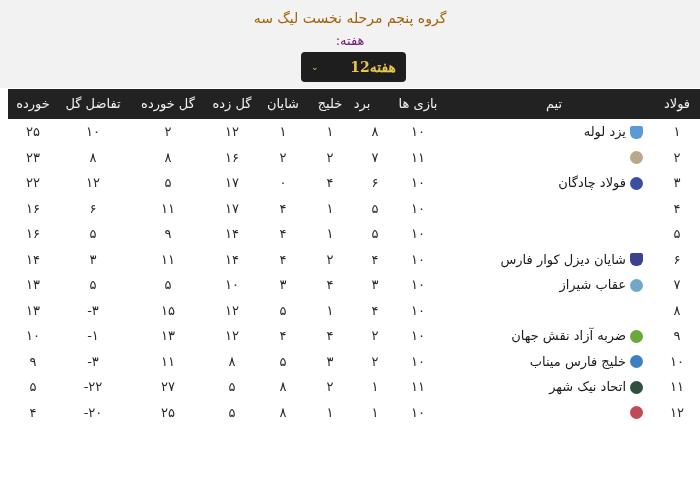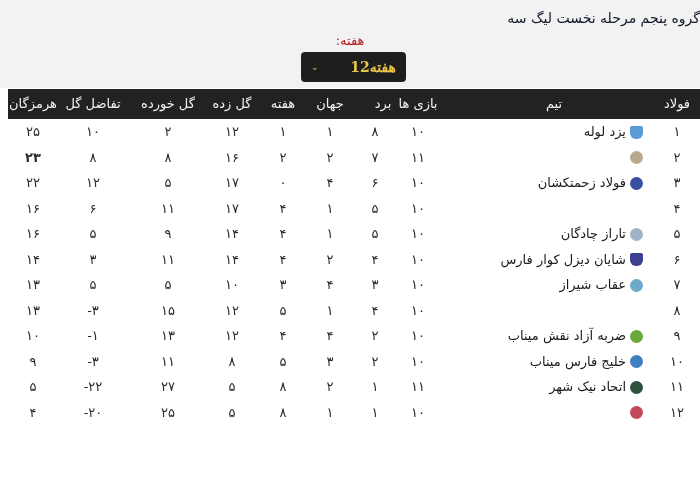--- a/index.html
+++ b/index.html
@@ -9,26 +9,26 @@
     font-family: "DejaVu Sans", sans-serif;
     color: #222;
     position: relative;
   }
   .top {
     position: absolute; left: 0; top: 0; width: 700px; height: 88px;
     background: #f2f2f2;
   }
   .title {
     position: absolute; left: 0; width: 700px; top: 10px;
-    font-size: 14px; color: #0f172a;
+    text-align: center; font-size: 14px; color: #a16207;
     direction: rtl;
   }
   .week-label {
     position: absolute; left: 0; width: 700px; top: 33px;
-    text-align: center; font-size: 13px; color: #b91c1c; direction: rtl;
+    text-align: center; font-size: 13px; color: #701a75; direction: rtl;
   }
   .week-select {
     position: absolute; left: 301px; top: 52px; width: 105px; height: 30px;
     background: #1e1e1e; border-radius: 4px;
     display: flex; align-items: center; justify-content: space-between;
     padding: 0 10px; box-sizing: border-box; cursor: pointer;
   }
   .week-select .chev { color: #e0c04a; font-size: 9px; }
   .week-select .val {
     color: #e9c64a; font-size: 14px; font-weight: bold;
@@ -71,27 +71,27 @@
 <div class="week-label">هفته:</div>
 <div class="week-select">
   <span class="chev">⌄</span>
   <span class="val">هفته12</span>
 </div>
 
 <div class="thead">
   <span class="th" style="left:669px">فولاد</span>
   <span class="th" style="left:546px">تیم</span>
   <span class="th" style="left:410px">بازی ها</span>
-  <span class="th" style="left:375px">برد</span>
-  <span class="th" style="left:322px">جهان</span>
-  <span class="th" style="left:275px">هفته</span>
+  <span class="th" style="left:354px">برد</span>
+  <span class="th" style="left:322px">خلیج</span>
+  <span class="th" style="left:275px">شایان</span>
   <span class="th" style="left:224px">گل زده</span>
   <span class="th" style="left:85px">تفاضل گل</span>
   <span class="th" style="left:160px">گل خورده</span>
-  <span class="th" style="left:25px">هرمزگان</span>
+  <span class="th" style="left:25px">خورده</span>
 </div>
 
 <div id="tbody">
     <div class="row" style="top: 119px;">
       <span class="cell" style="left: 669px;">۱</span>
       <span class="cell" style="left: 410px;">۱۰</span>
       <span class="cell" style="left: 367px;">۸</span>
       <span class="cell" style="left: 322px;">۱</span>
       <span class="cell" style="left: 275px;">۱</span>
       <span class="cell" style="left: 224px;">۱۲</span>
@@ -105,38 +105,38 @@
     </div>
     <div class="row" style="top: 144.5px;">
       <span class="cell" style="left: 669px;">۲</span>
       <span class="cell" style="left: 410px;">۱۱</span>
       <span class="cell" style="left: 367px;">۷</span>
       <span class="cell" style="left: 322px;">۲</span>
       <span class="cell" style="left: 275px;">۲</span>
       <span class="cell" style="left: 224px;">۱۶</span>
       <span class="cell" style="left: 160px;">۸</span>
       <span class="cell" style="left: 85px;">۸</span>
-      <span class="cell" style="left: 25px; font-weight: bold;">۲۳</span>
+      <span class="cell" style="left: 25px;">۲۳</span>
       <span class="team">
         <span class="logo" style="background: rgb(184, 169, 138);"></span>
       </span>
     </div>
     <div class="row" style="top: 170px;">
       <span class="cell" style="left: 669px;">۳</span>
       <span class="cell" style="left: 410px;">۱۰</span>
       <span class="cell" style="left: 367px;">۶</span>
       <span class="cell" style="left: 322px;">۴</span>
       <span class="cell" style="left: 275px;">۰</span>
       <span class="cell" style="left: 224px;">۱۷</span>
       <span class="cell" style="left: 160px;">۵</span>
       <span class="cell" style="left: 85px;">۱۲</span>
       <span class="cell" style="left: 25px;">۲۲</span>
       <span class="team">
         <span class="logo" style="background: rgb(59, 79, 160);"></span>
-        <span>فولاد زحمتکشان</span>
+        <span>فولاد چادگان</span>
       </span>
     </div>
     <div class="row" style="top: 195.5px;">
       <span class="cell" style="left: 669px;">۴</span>
       <span class="cell" style="left: 410px;">۱۰</span>
       <span class="cell" style="left: 367px;">۵</span>
       <span class="cell" style="left: 322px;">۱</span>
       <span class="cell" style="left: 275px;">۴</span>
       <span class="cell" style="left: 224px;">۱۷</span>
       <span class="cell" style="left: 160px;">۱۱</span>
@@ -146,24 +146,20 @@
     <div class="row" style="top: 221px;">
       <span class="cell" style="left: 669px;">۵</span>
       <span class="cell" style="left: 410px;">۱۰</span>
       <span class="cell" style="left: 367px;">۵</span>
       <span class="cell" style="left: 322px;">۱</span>
       <span class="cell" style="left: 275px;">۴</span>
       <span class="cell" style="left: 224px;">۱۴</span>
       <span class="cell" style="left: 160px;">۹</span>
       <span class="cell" style="left: 85px;">۵</span>
       <span class="cell" style="left: 25px;">۱۶</span>
-      <span class="team">
-        <span class="logo" style="background: rgb(159, 179, 200);"></span>
-        <span>تاراز چادگان</span>
-      </span>
     </div>
     <div class="row" style="top: 246.5px;">
       <span class="cell" style="left: 669px;">۶</span>
       <span class="cell" style="left: 410px;">۱۰</span>
       <span class="cell" style="left: 367px;">۴</span>
       <span class="cell" style="left: 322px;">۲</span>
       <span class="cell" style="left: 275px;">۴</span>
       <span class="cell" style="left: 224px;">۱۴</span>
       <span class="cell" style="left: 160px;">۱۱</span>
       <span class="cell" style="left: 85px;">۳</span>
@@ -204,21 +200,21 @@
       <span class="cell" style="left: 410px;">۱۰</span>
       <span class="cell" style="left: 367px;">۲</span>
       <span class="cell" style="left: 322px;">۴</span>
       <span class="cell" style="left: 275px;">۴</span>
       <span class="cell" style="left: 224px;">۱۲</span>
       <span class="cell" style="left: 160px;">۱۳</span>
       <span class="cell" style="left: 85px;">۱-</span>
       <span class="cell" style="left: 25px;">۱۰</span>
       <span class="team">
         <span class="logo" style="background: rgb(106, 168, 58);"></span>
-        <span>ضربه آزاد نقش میناب</span>
+        <span>ضربه آزاد نقش جهان</span>
       </span>
     </div>
     <div class="row" style="top: 348.5px;">
       <span class="cell" style="left: 669px;">۱۰</span>
       <span class="cell" style="left: 410px;">۱۰</span>
       <span class="cell" style="left: 367px;">۲</span>
       <span class="cell" style="left: 322px;">۳</span>
       <span class="cell" style="left: 275px;">۵</span>
       <span class="cell" style="left: 224px;">۸</span>
       <span class="cell" style="left: 160px;">۱۱</span>

